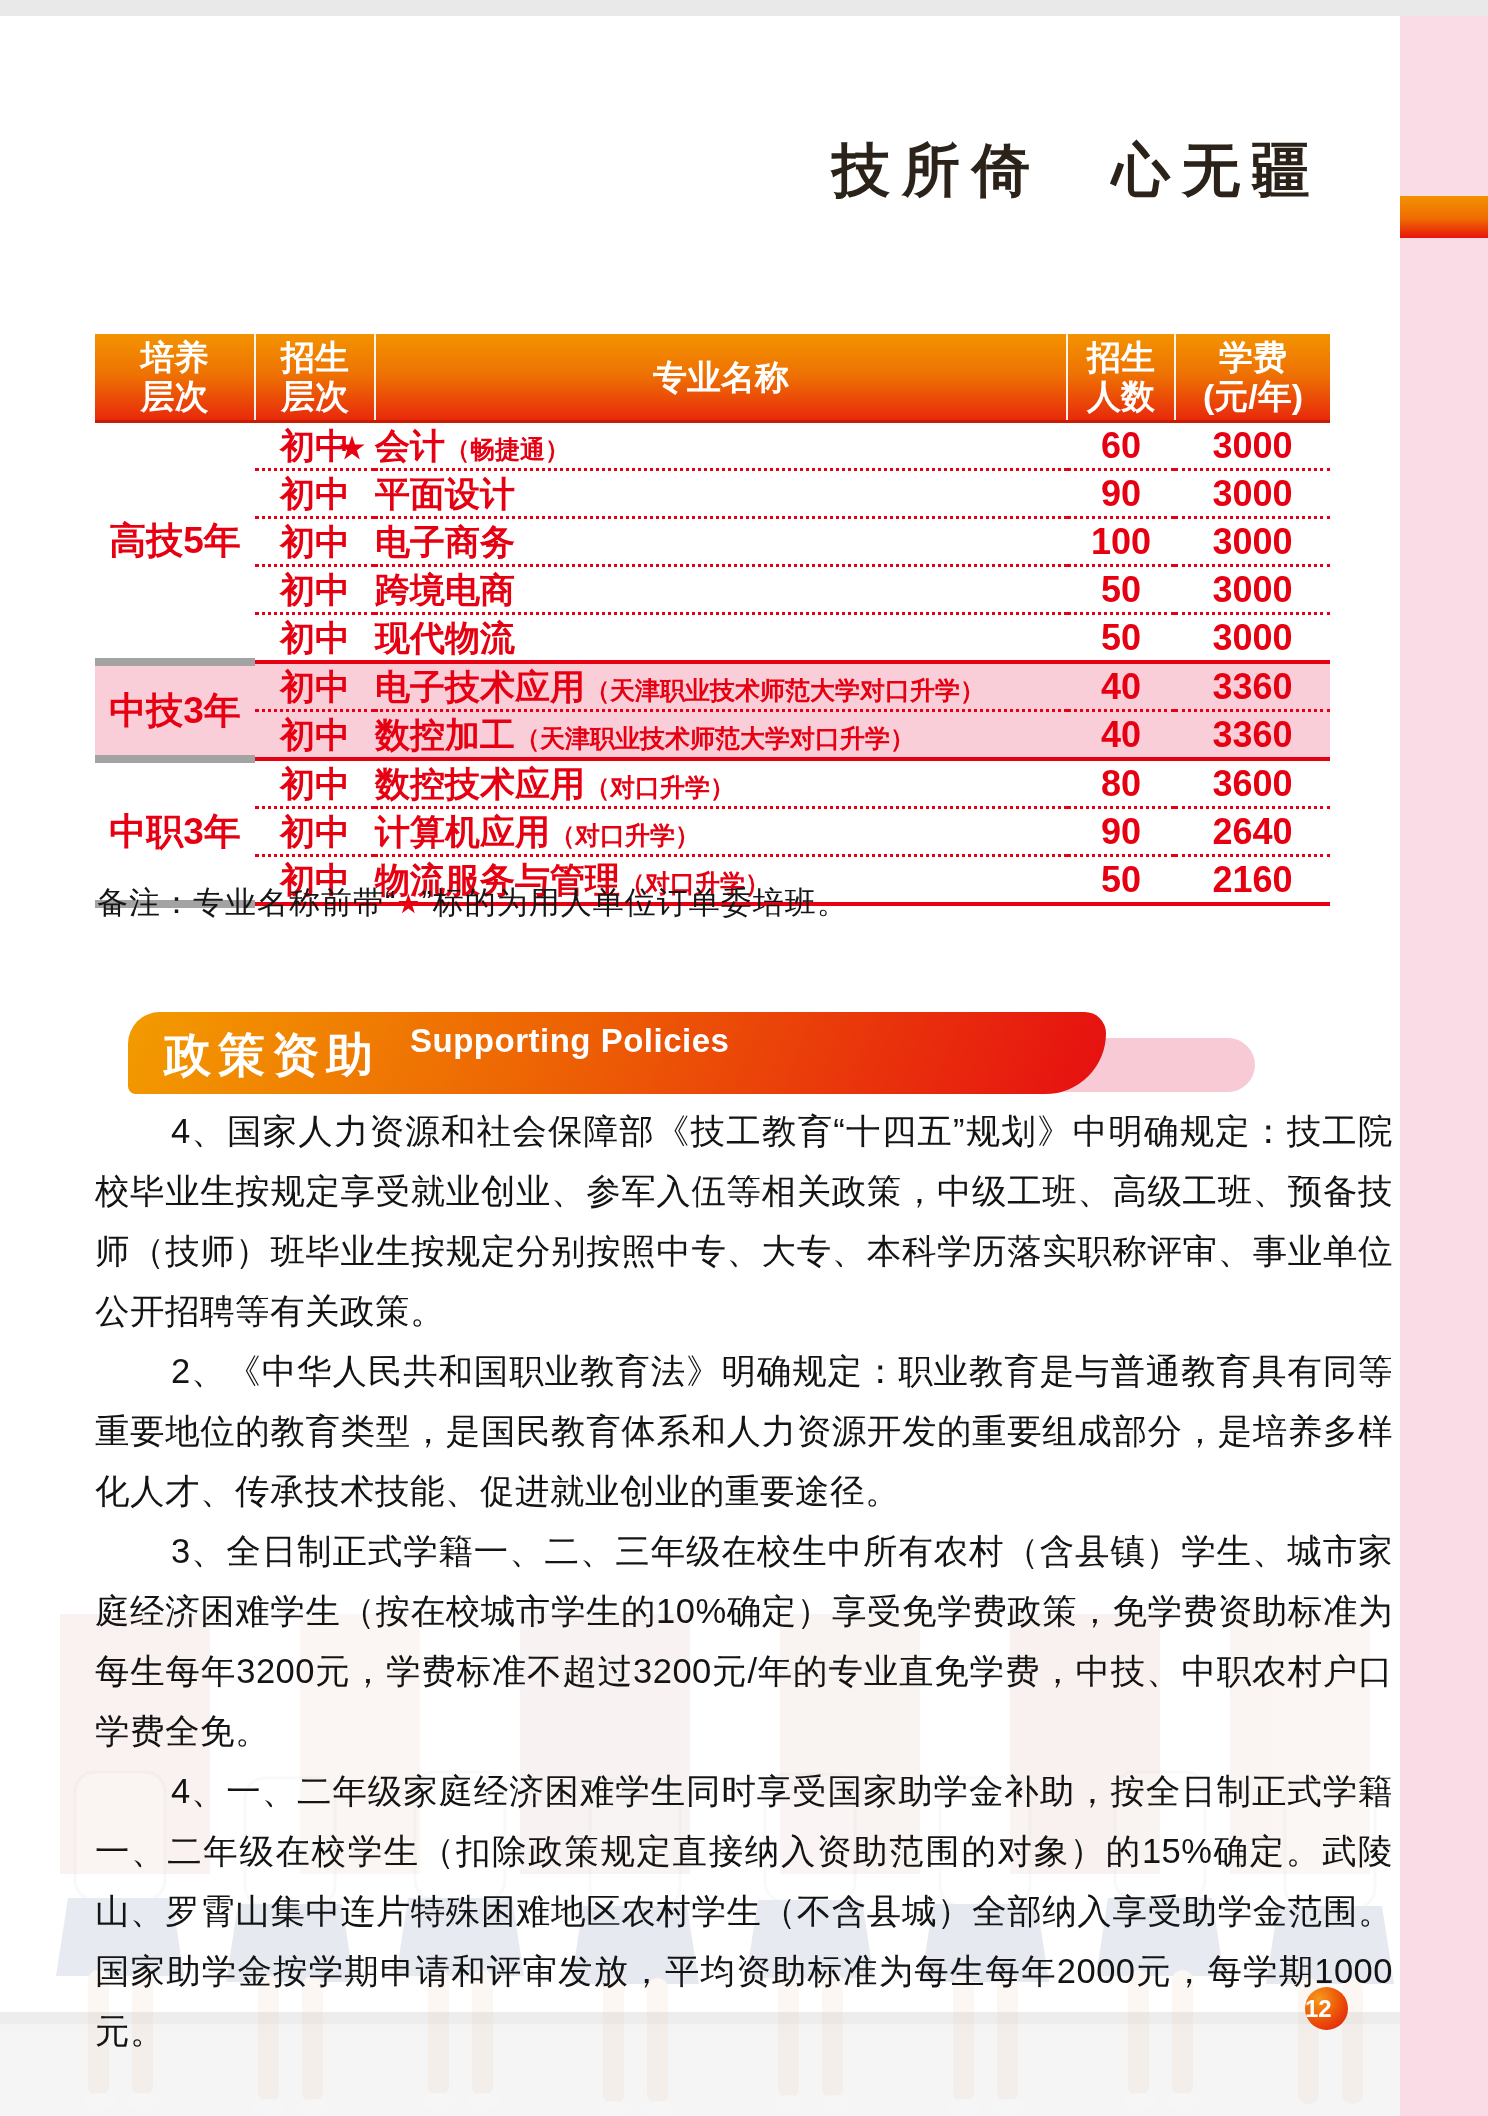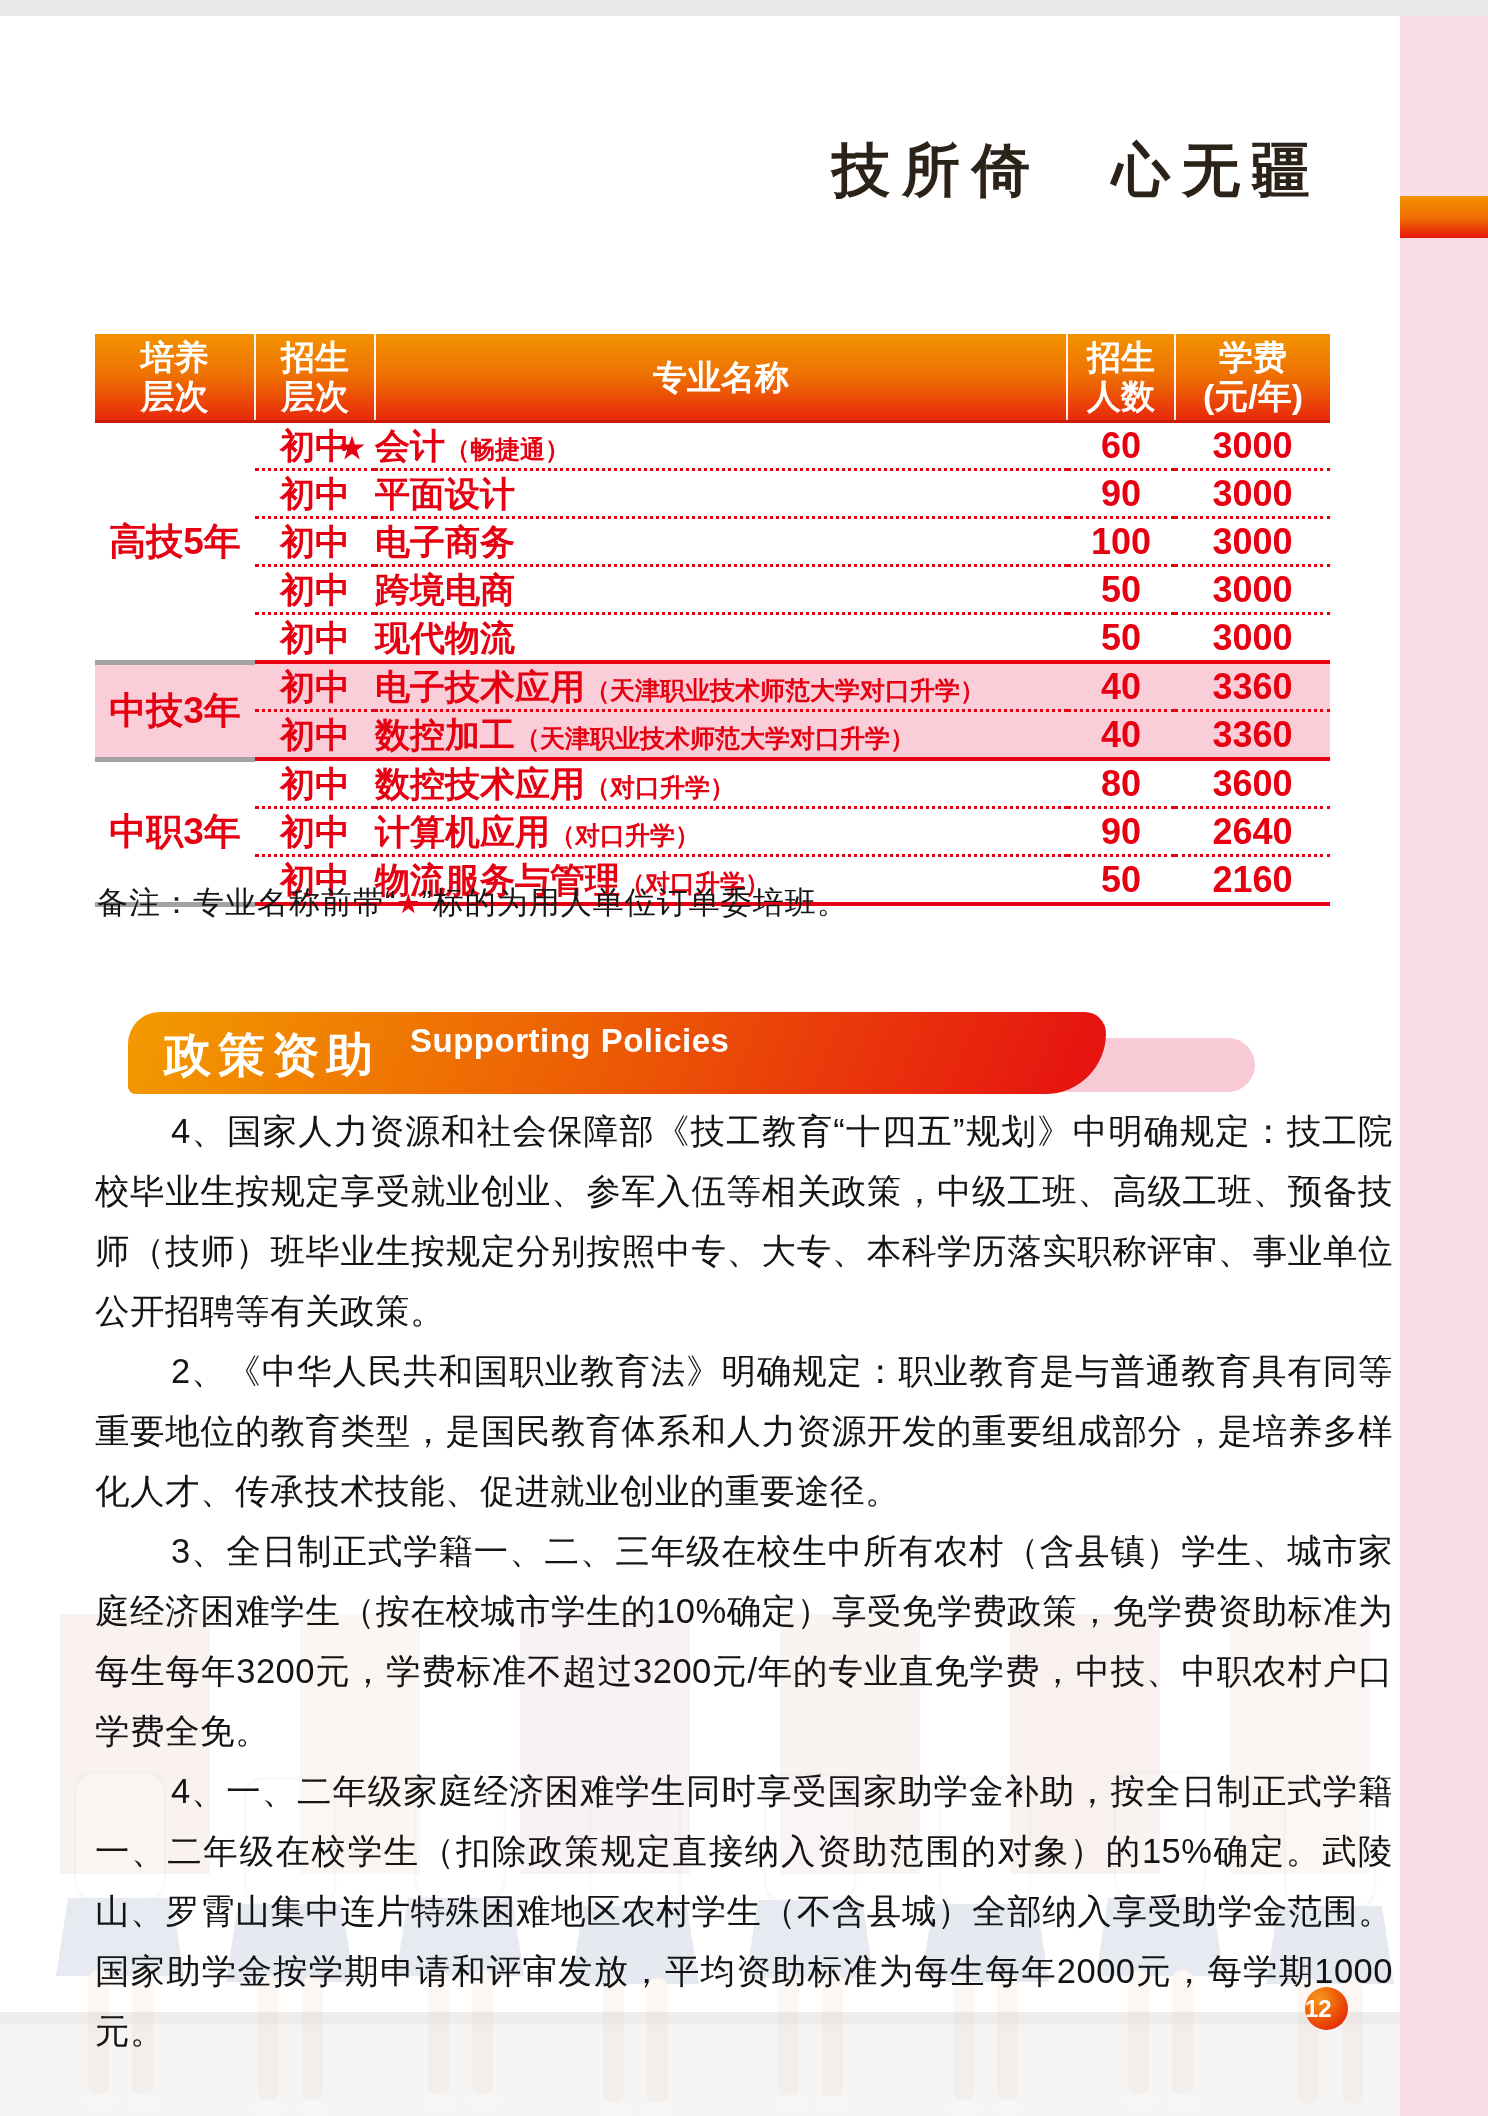--- a/index.html
+++ b/index.html
@@ -29,21 +29,21 @@
   table.enroll thead th{
     background:linear-gradient(180deg,#f39300 0%,#ee7103 48%,#e8290b 100%);
     color:#fff;font-size:34px;font-weight:bold;height:86px;padding:0;
     border-bottom:3px solid #c81d02;
   }
   table.enroll thead th + th{border-left:2px solid rgba(255,255,255,.92);}
   table.enroll thead th .hl{display:block;line-height:39px;}
   table.enroll td{height:45px;padding:0;color:#e60012;font-weight:bold;line-height:1;}
   tr.rw td{border-bottom:3px dotted #e60012;}
   tr.grp-end td{border-bottom:4px solid #e60012;}
-  table.enroll .group-label{font-size:37px;text-align:center;border-bottom:5px solid #a3a3a3;}
+  table.enroll .group-label{font-size:37px;text-align:center;border-bottom:8px solid #a3a3a3;}
   td.level{font-size:35px;text-align:center;}
   td.major{font-size:35px;text-align:left;padding-left:48px;}
   td.major .star{display:inline-block;width:36px;margin-left:-36px;font-size:29px;}
   td.major .mnote{font-size:25px;}
   td.num{font-size:36px;text-align:center;}
   tr.pinkrow td{background:#f9ced9;}
   
   .remark{position:absolute;left:97px;top:866px;font-size:31px;color:#161616;letter-spacing:1px;}
   .remark .rstar{color:#e60012;font-size:27px;}
   

